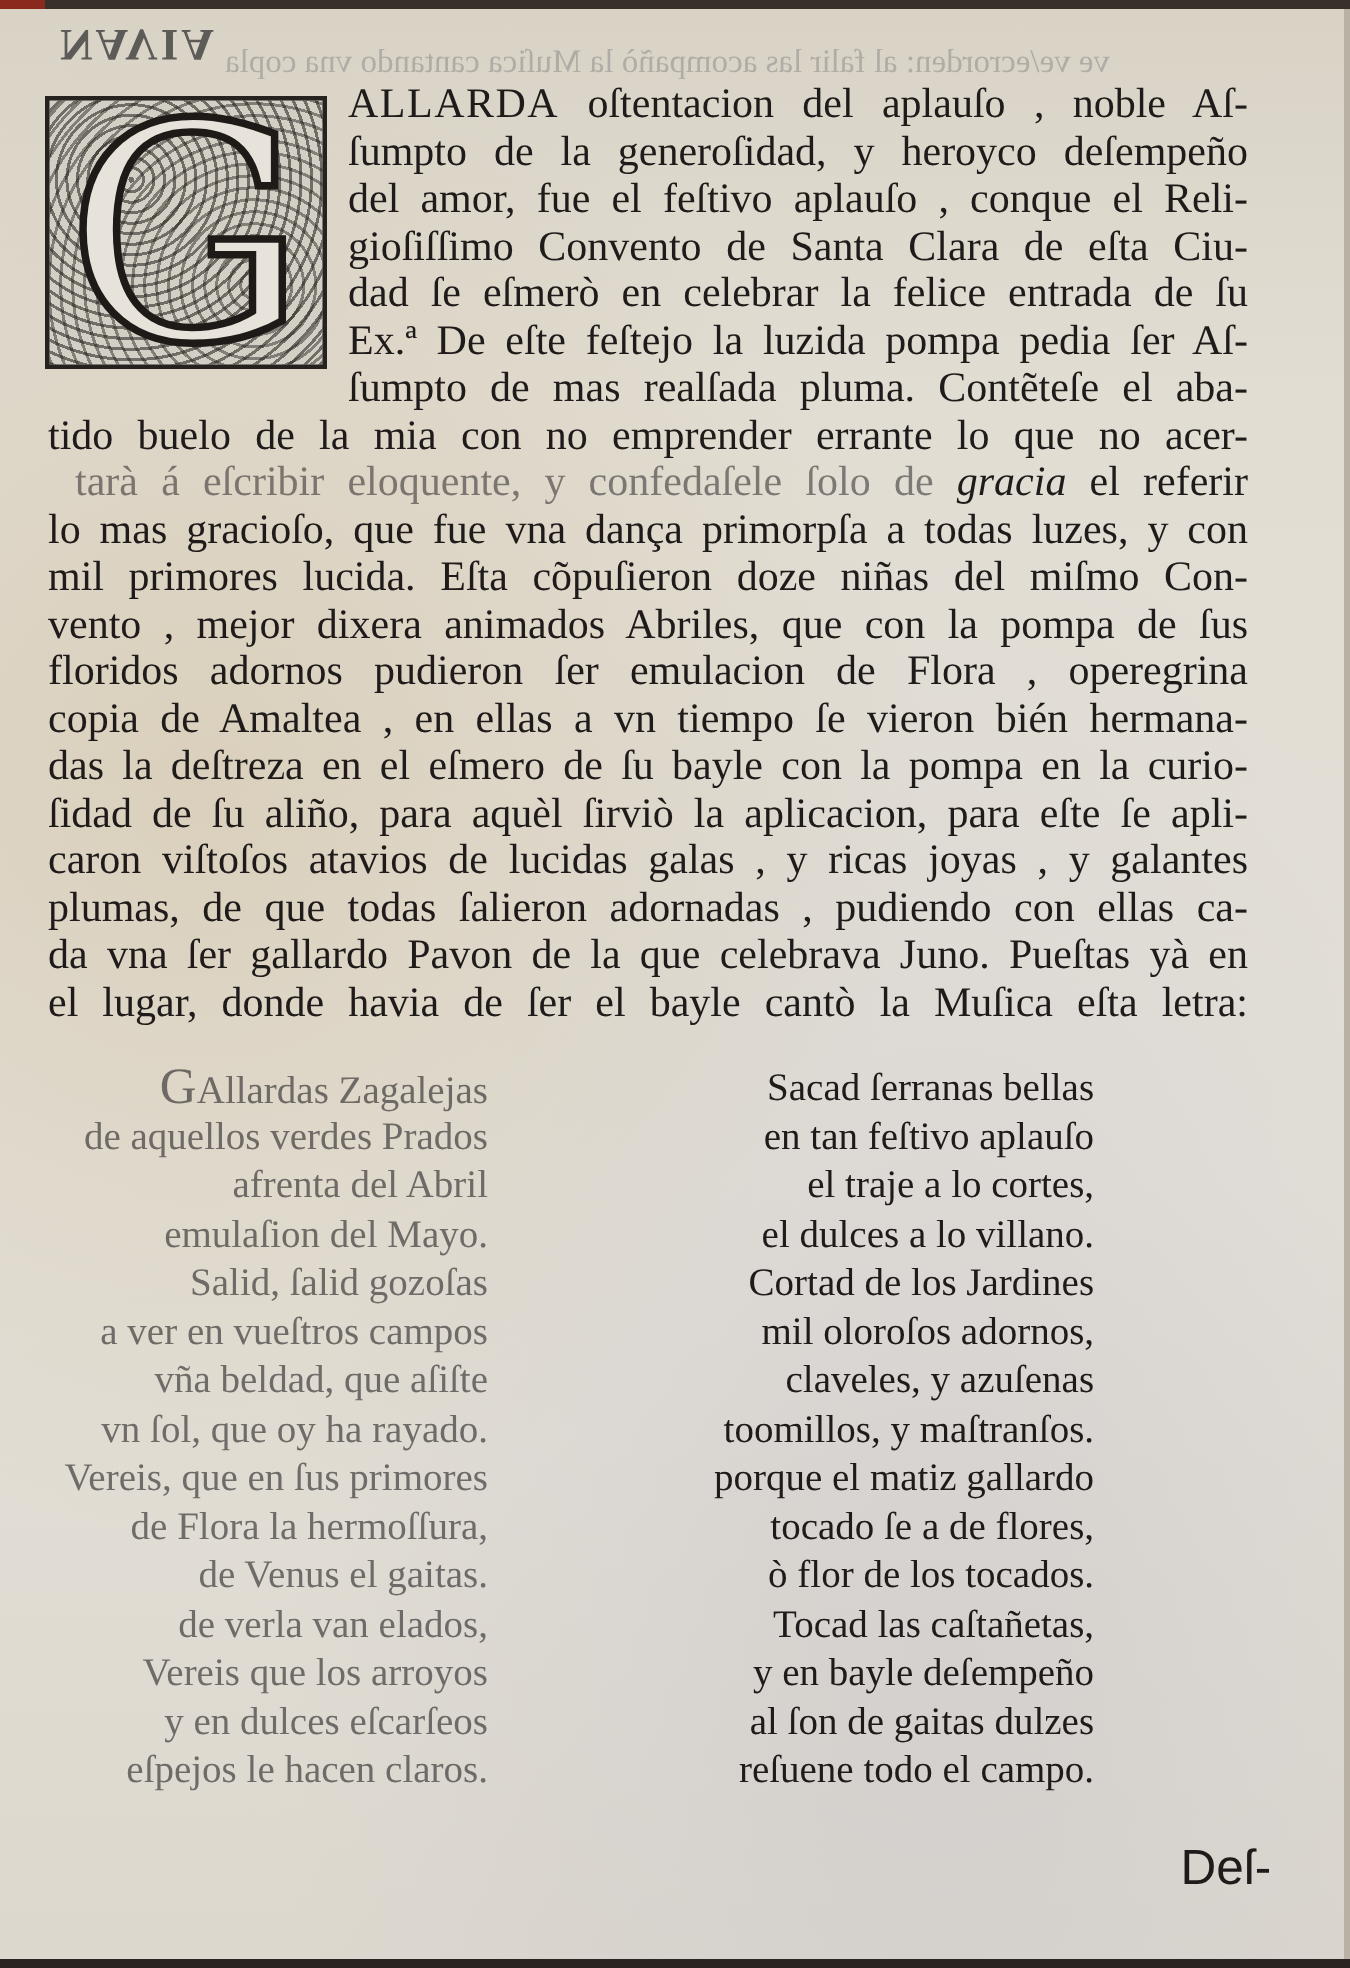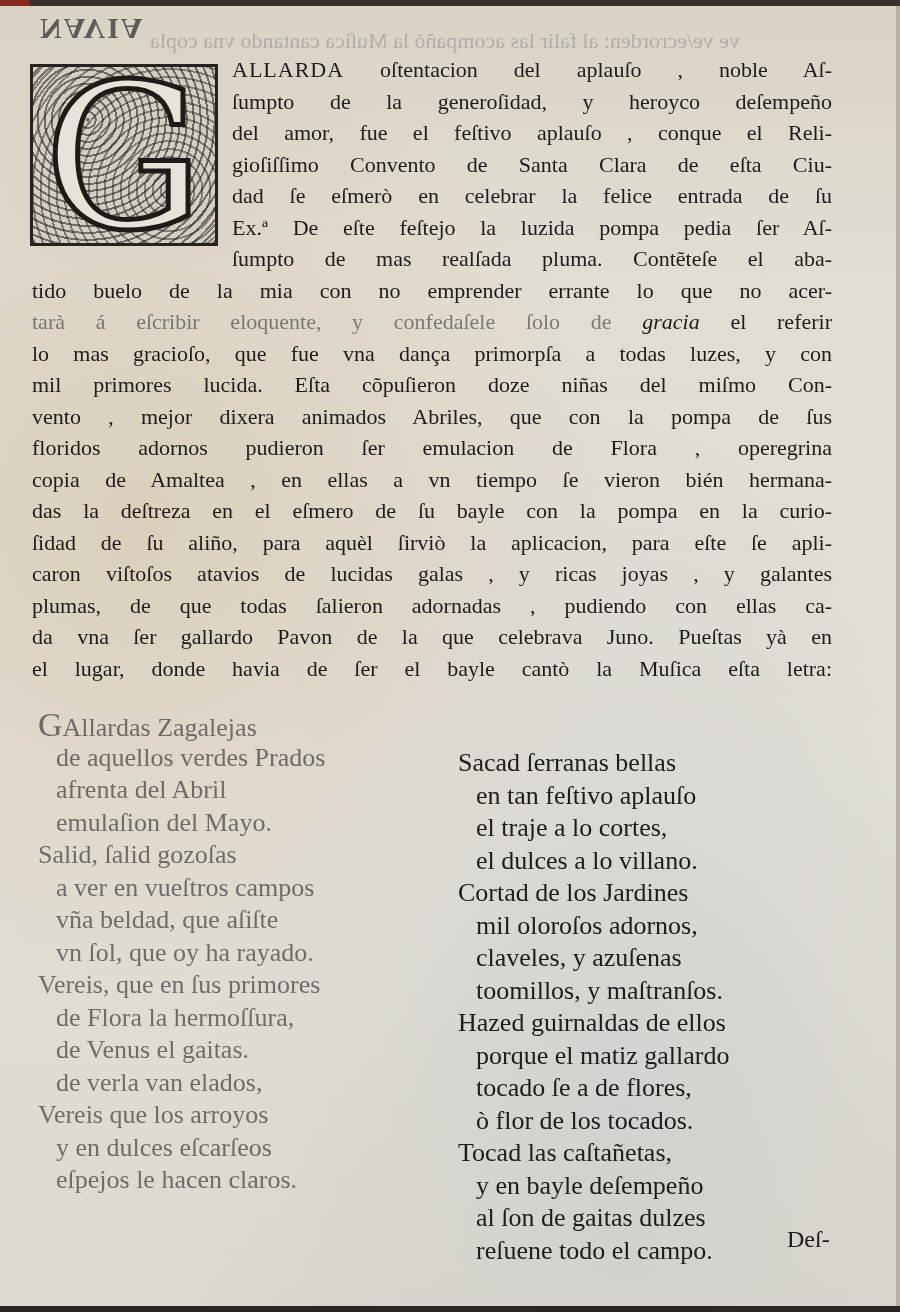--- a/index.html
+++ b/index.html
@@ -39,40 +39,40 @@
       #d4cfc4;
   }
   .initial .letter {
     position: absolute; left: 0; top: -14px; width: 100%; text-align: center;
     font-size: 200px; line-height: 210px; color: #e8e3da;
     -webkit-text-stroke: 5px #1e1a18;
     font-family: "DejaVu Serif", serif;
   }
   .prose {
     position: absolute; left: 32px; top: 48px; width: 800px;
-    font-size: 22px; line-height: 31.5px; color: #1e1b1a;
+    font-size: 28px; line-height: 31.5px; color: #1e1b1a;
     font-family: "Liberation Serif", serif;
   }
   .prose .line { display: block; white-space: nowrap; text-align: justify; text-align-last: justify; height: 31.5px; }
   .prose .indent { padding-left: 200px; }
   .prose .lead { font-variant: small-caps; letter-spacing: 1px; }
-  .prose .faded { color: rgba(40,38,40,0.55); }
+  .prose .faded { color: rgba(40,38,40,0.55); margin-left: 18px; }
   .prose .it { font-style: italic; }
   .verse {
     position: absolute; font-size: 26px; line-height: 32.5px; color: #1e1b1a;
     font-family: "Liberation Serif", serif;
   }
-  .verse .vl { display: block; white-space: nowrap; height: 32.5px; }
+  .verse .vl { display: block; white-space: nowrap; height: 32.5px; text-align: right; }
   .verse .vl.in { padding-left: 18px; }
   .verse .big { font-size: 34px; }
   .col-left { left: 38px; top: 703px; color: rgba(40,38,40,0.62); }
-  .col-right { left: 458px; top: 741px; }
+  .col-right { left: 458px; top: 703px; }
   .catchword {
-    position: absolute; left: 787px; top: 1220px; font-size: 24px;
-    color: #1e1b1a; font-family: Liberation Serif, serif;
+    position: absolute; left: 787px; top: 1220px; font-size: 33px;
+    color: #1e1b1a; font-family: Liberation Sans, sans-serif;
   }
 </style>
 </head>
 <body>
 
 <div class="topband"></div>
 
 <div class="page">
 
   <div class="catch-top">NAVIA</div>
@@ -125,21 +125,20 @@
 
   <div class="verse col-right">
     <span class="vl">Sacad ſerranas bellas</span>
     <span class="vl in">en tan feſtivo aplauſo</span>
     <span class="vl in">el traje a lo cortes,</span>
     <span class="vl in">el dulces a lo villano.</span>
     <span class="vl">Cortad de los Jardines</span>
     <span class="vl in">mil oloroſos adornos,</span>
     <span class="vl in">claveles, y azuſenas</span>
     <span class="vl in">toomillos, y maſtranſos.</span>
-    <span class="vl">Hazed guirnaldas de ellos</span>
     <span class="vl in">porque el matiz gallardo</span>
     <span class="vl in">tocado ſe a de flores,</span>
     <span class="vl in">ò flor de los tocados.</span>
     <span class="vl">Tocad las caſtañetas,</span>
     <span class="vl in">y en bayle deſempeño</span>
     <span class="vl in">al ſon de gaitas dulzes</span>
     <span class="vl in">reſuene todo el campo.</span>
   </div>
 
   <div class="catchword">Deſ-</div>

